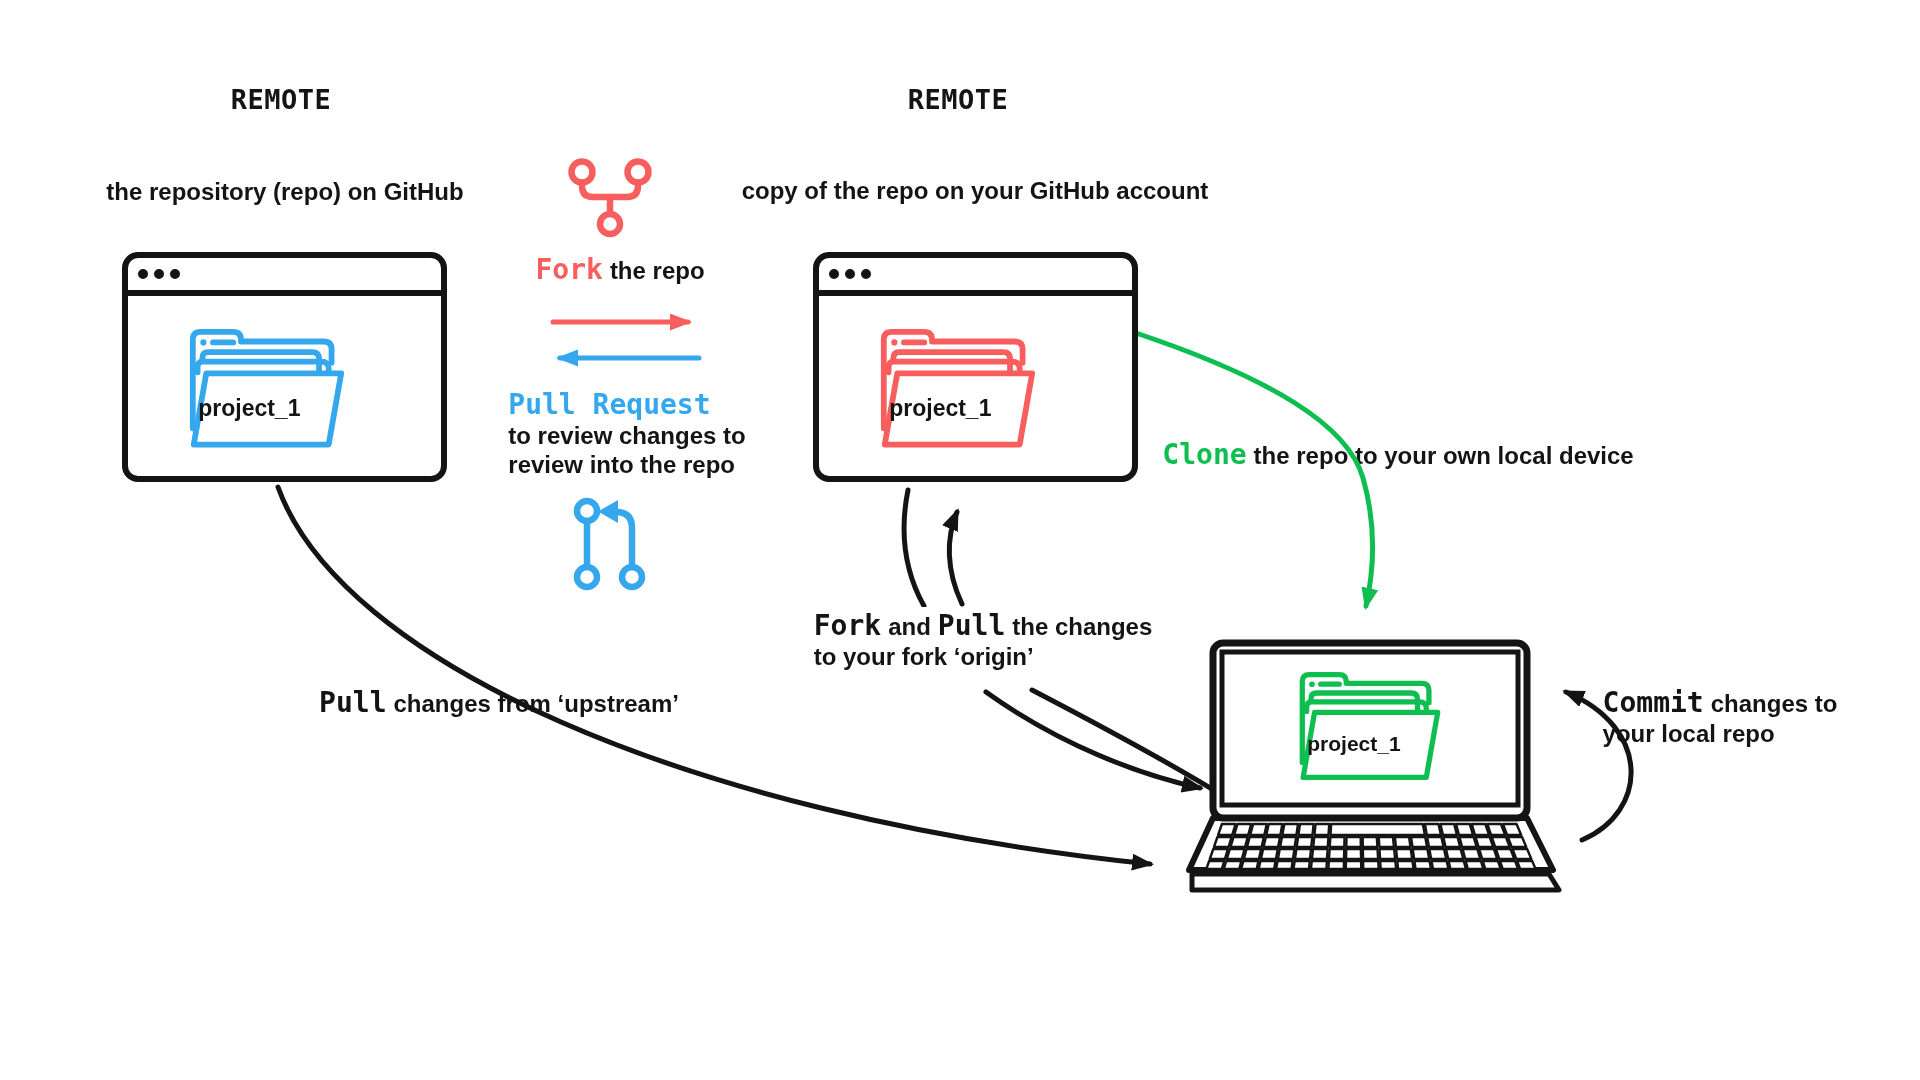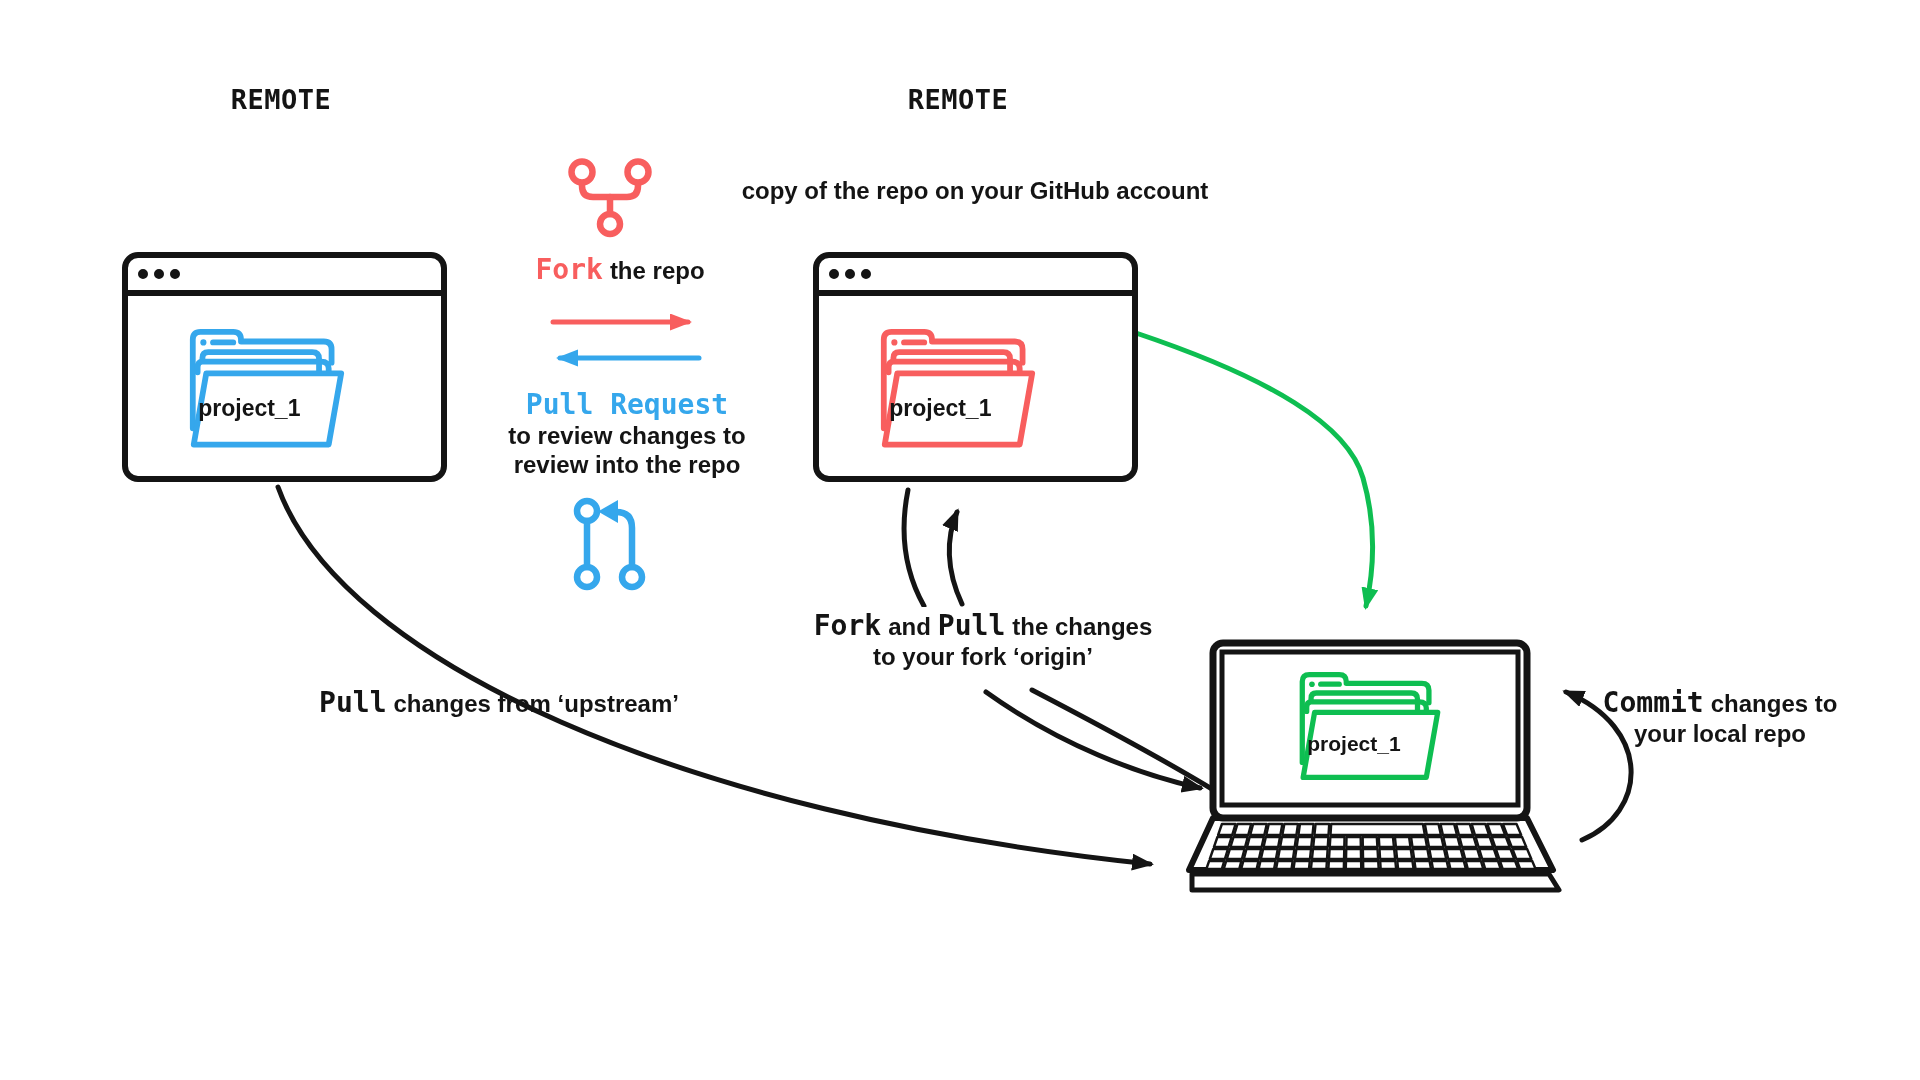--- a/index.html
+++ b/index.html
@@ -15,21 +15,21 @@
   
   .heading{font-family:"DejaVu Sans Mono",monospace;font-weight:bold;font-size:27px;
            letter-spacing:.5px;color:var(--ink);white-space:nowrap;}
   .b{font-family:"Liberation Sans",sans-serif;font-weight:bold;font-size:24px;
      color:var(--ink);white-space:nowrap;}
   .kw{font-family:"DejaVu Sans Mono",monospace;font-weight:bold;font-size:28px;
       color:var(--ink);white-space:nowrap;}
   .kw.red{color:var(--red);} .kw.blue{color:var(--blue);} .kw.green{color:var(--green);}
   .label-line{display:flex;align-items:baseline;gap:7px;justify-content:center;white-space:nowrap;}
   .masked{background:#fff;padding:2px 6px;}
-  .stack{display:flex;flex-direction:column;align-items:center;gap:1px;z-index:5;}
+  .stack{display:flex;flex-direction:column;gap:1px;z-index:5;}
 
   
   .window{position:absolute;width:325px;height:230px;border:6px solid var(--ink);
           border-radius:16px;background:#fff;z-index:4;}
   .window-header{height:38px;border-bottom:6px solid var(--ink);display:flex;
                  align-items:center;gap:6px;padding-left:10px;}
   .dot{width:10px;height:10px;border:5px solid var(--ink);border-radius:50%;background:#fff;flex:0 0 auto;}
 
   
   .folder{position:absolute;width:160px;}
@@ -102,20 +102,21 @@
     <path class="stroke-ink curve" d="M986,692 C1060,745 1140,775 1200,788" marker-end="url(#ah-ink)"></path>
     <path class="stroke-ink curve" d="M1032,690 C1105,728 1180,768 1236,804"></path>
 
     <path class="stroke-ink curve" d="M1582,840 C1648,812 1652,728 1566,692" marker-end="url(#ah-ink)"></path>
   </svg>
 
   <div class="abs cx heading" style="left:281px;top:84px">REMOTE</div>
   <div class="abs cx heading" style="left:958px;top:84px">REMOTE</div>
   <div class="abs cx heading" style="left:1371px;top:931px">LOCAL</div>
 
+  <div class="abs cx b" style="left:285px;top:178px">the repository (repo) on GitHub</div>
   <div class="abs cx b" style="left:975px;top:177px">copy of the repo on your GitHub account</div>
 
   <div class="window" style="left:122px;top:252px">
     <div class="window-header">
       <span class="dot"></span>
       <span class="dot"></span>
       <span class="dot"></span>
     </div>
     <div class="folder c-blue">
       <svg viewBox="0 0 166 126" fill="none" stroke="currentColor" stroke-width="6" stroke-linecap="round" stroke-linejoin="round">
@@ -245,20 +246,24 @@
     <span class="kw red">Fork</span>
     <span class="b">the repo</span>
   </div>
 
   <div class="abs cx stack" style="left:627px;top:388px">
     <span class="kw blue">Pull Request</span>
     <span class="b">to review changes to</span>
     <span class="b">review into the repo</span>
   </div>
 
+  <div class="abs cx label-line masked" style="left:1398px;top:436px">
+    <span class="kw green">Clone</span>
+    <span class="b">the repo to your own local device</span>
+  </div>
 
   <div class="abs cx stack masked" style="left:983px;top:607px">
     <span class="label-line">
       <span class="kw">Fork</span>
       <span class="b">and</span>
       <span class="kw">Pull</span>
       <span class="b">the changes</span>
     </span>
     <span class="b">to your fork ‘origin’</span>
   </div>

